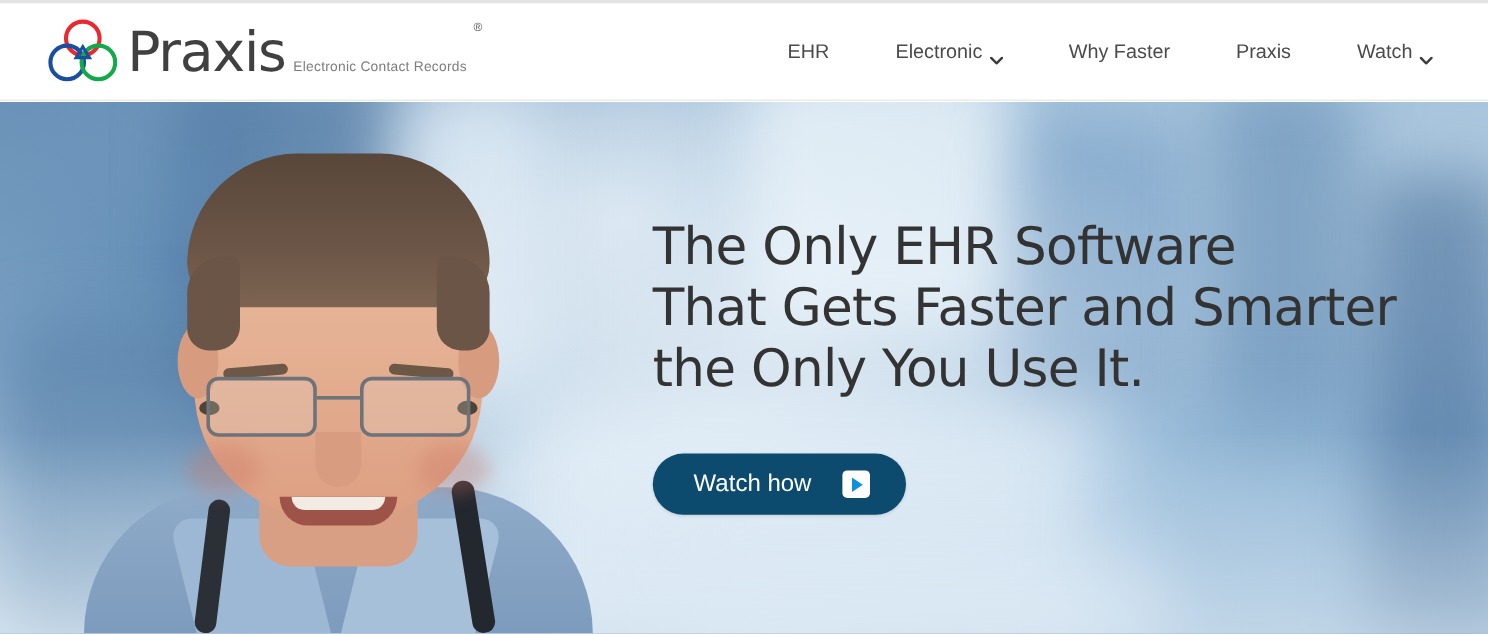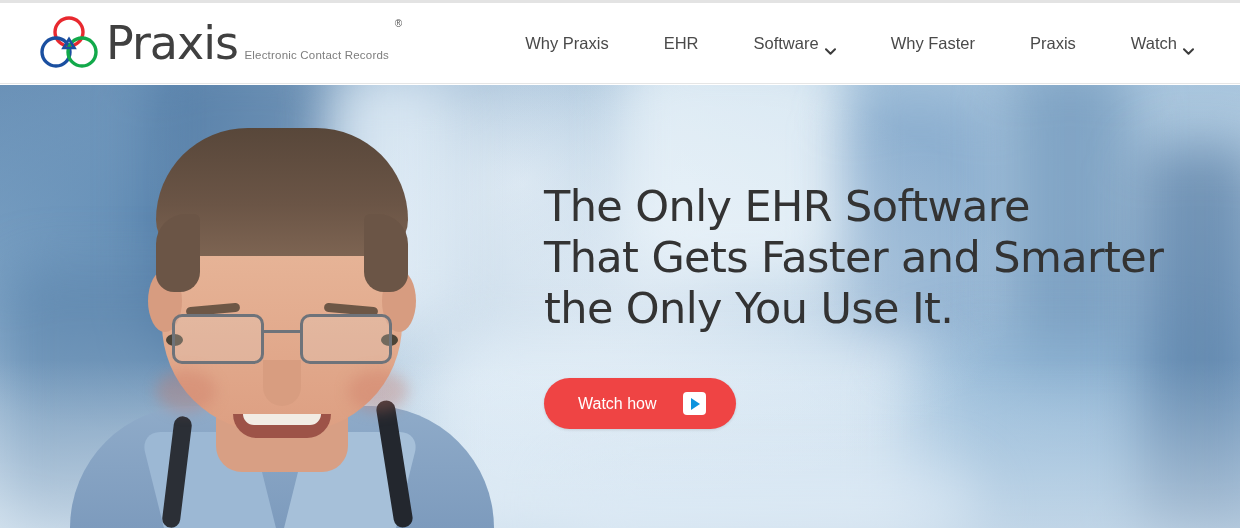--- a/index.html
+++ b/index.html
@@ -201,25 +201,25 @@
   .headline {
     font-family:"DejaVu Sans", sans-serif;
     font-size:43px; line-height:51px; font-weight:400;
     color:#333333; letter-spacing:-.6px;
   }
   .headline .ln { display:block; white-space:nowrap; }
 
   .watch-btn {
     margin-top:44px;
     display:inline-flex; align-items:center; gap:26px;
-    background:#ef4444; color:#fff;
+    background:#0c4a6e; color:#fff;
     border:none; border-radius:27px;
     padding:14px 30px 14px 34px;
     font-family:"Liberation Sans", sans-serif;
-    font-size:16px; cursor:pointer;
+    font-size:20px; cursor:pointer;
     box-shadow:0 1px 3px rgba(0,0,0,.12);
   }
   .play-badge {
     width:23px; height:23px; border-radius:4px; background:#ffffff;
     display:flex; align-items:center; justify-content:center; flex:0 0 auto;
   }
   .play-tri {
     width:0; height:0; margin-left:2px;
     border-left:9px solid #0d93dd;
     border-top:6px solid transparent;
@@ -246,31 +246,28 @@
       </span>
       <span class="brand-text">
         <span class="brand-name">Praxis</span>
         <span class="brand-reg">®</span>
         <span class="brand-tagline">Electronic Contact Records</span>
       </span>
     </a>
 
     <nav class="main-nav">
 
-      <div class="nav-item">
-        <span>Why Praxis</span>
-      </div>
 
       <div class="nav-item">
         <span>EHR</span>
       </div>
 
 
       <div class="nav-item">
-        <span>Software</span>
+        <span>Electronic</span>
         <span class="caret">
           <svg viewBox="0 0 11 7" width="11" height="7">
               <path d="M1 1.3 L5.5 5.8 L10 1.3" fill="none" stroke="#3c3c3c" stroke-width="2" stroke-linecap="round" stroke-linejoin="round"></path>
             </svg>
         </span>
       </div>
 
       <div class="nav-item">
         <span>Why Faster</span>
       </div>

